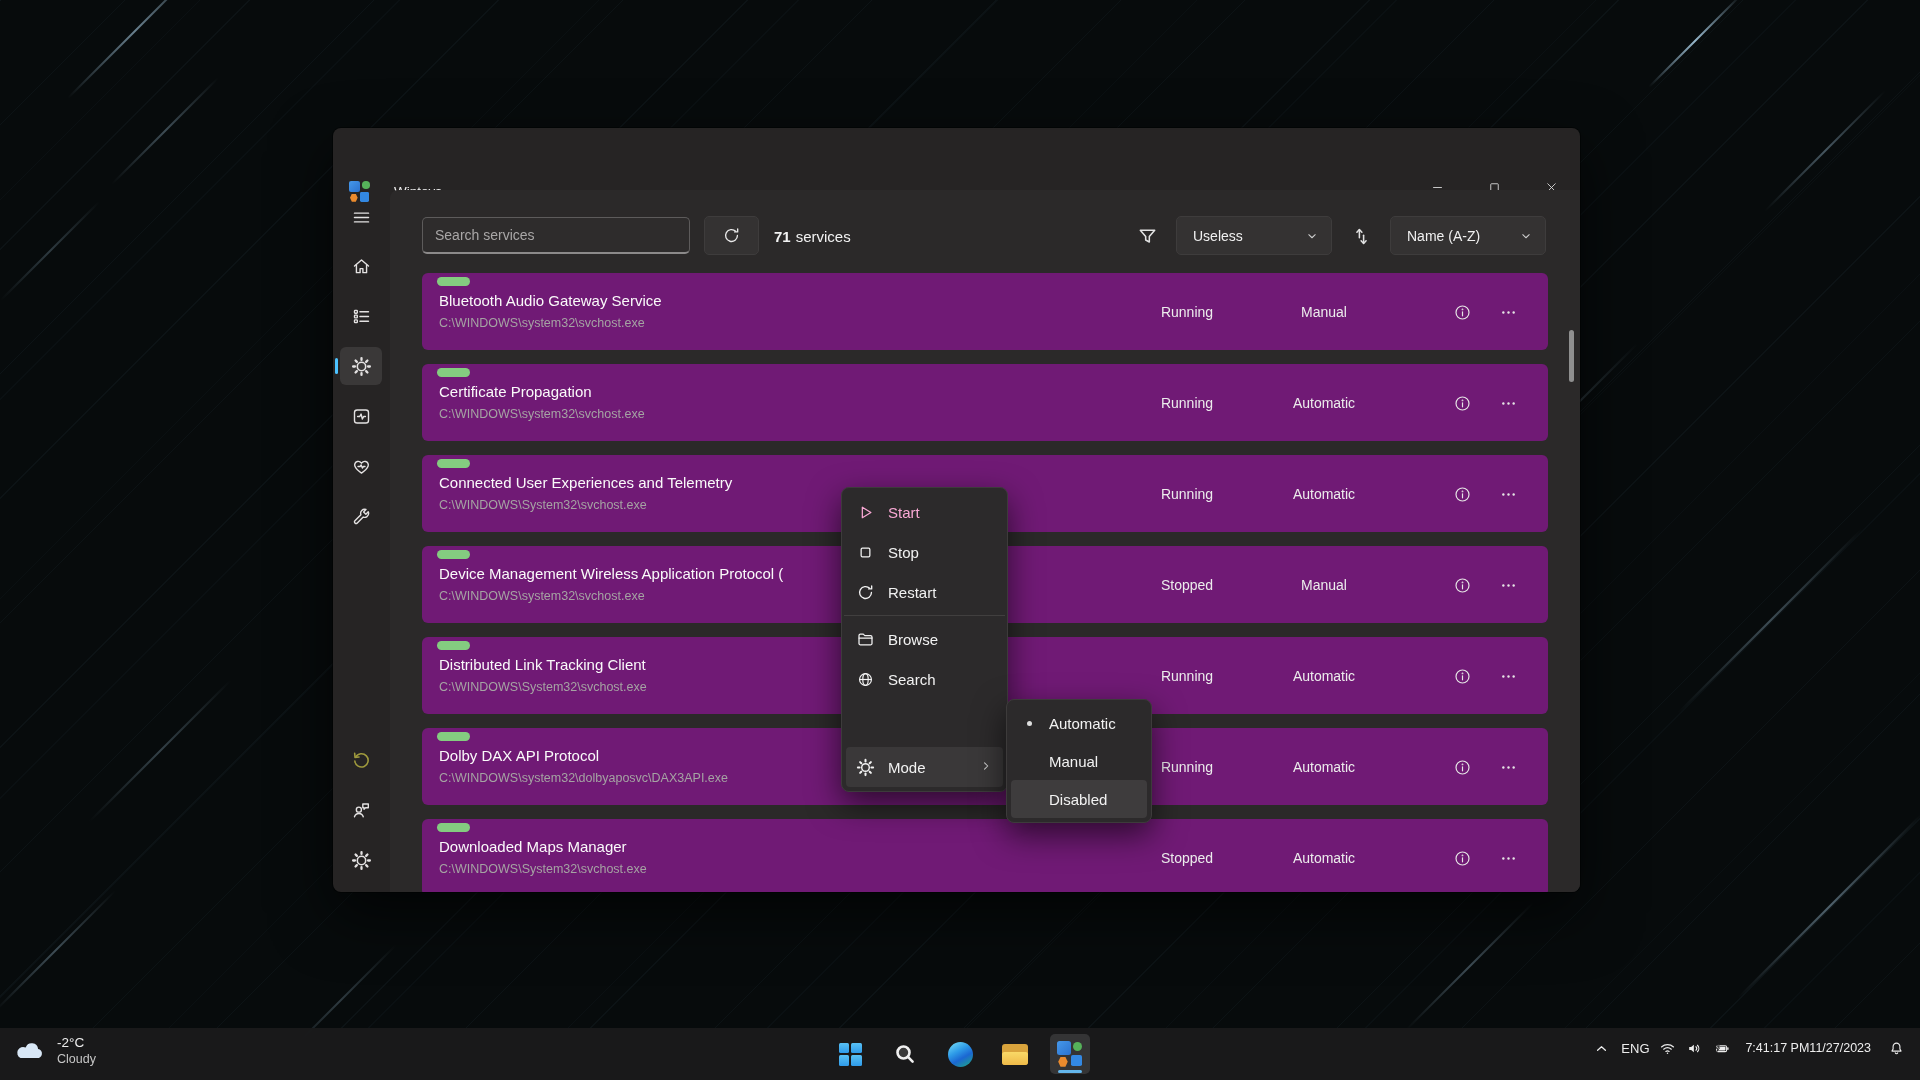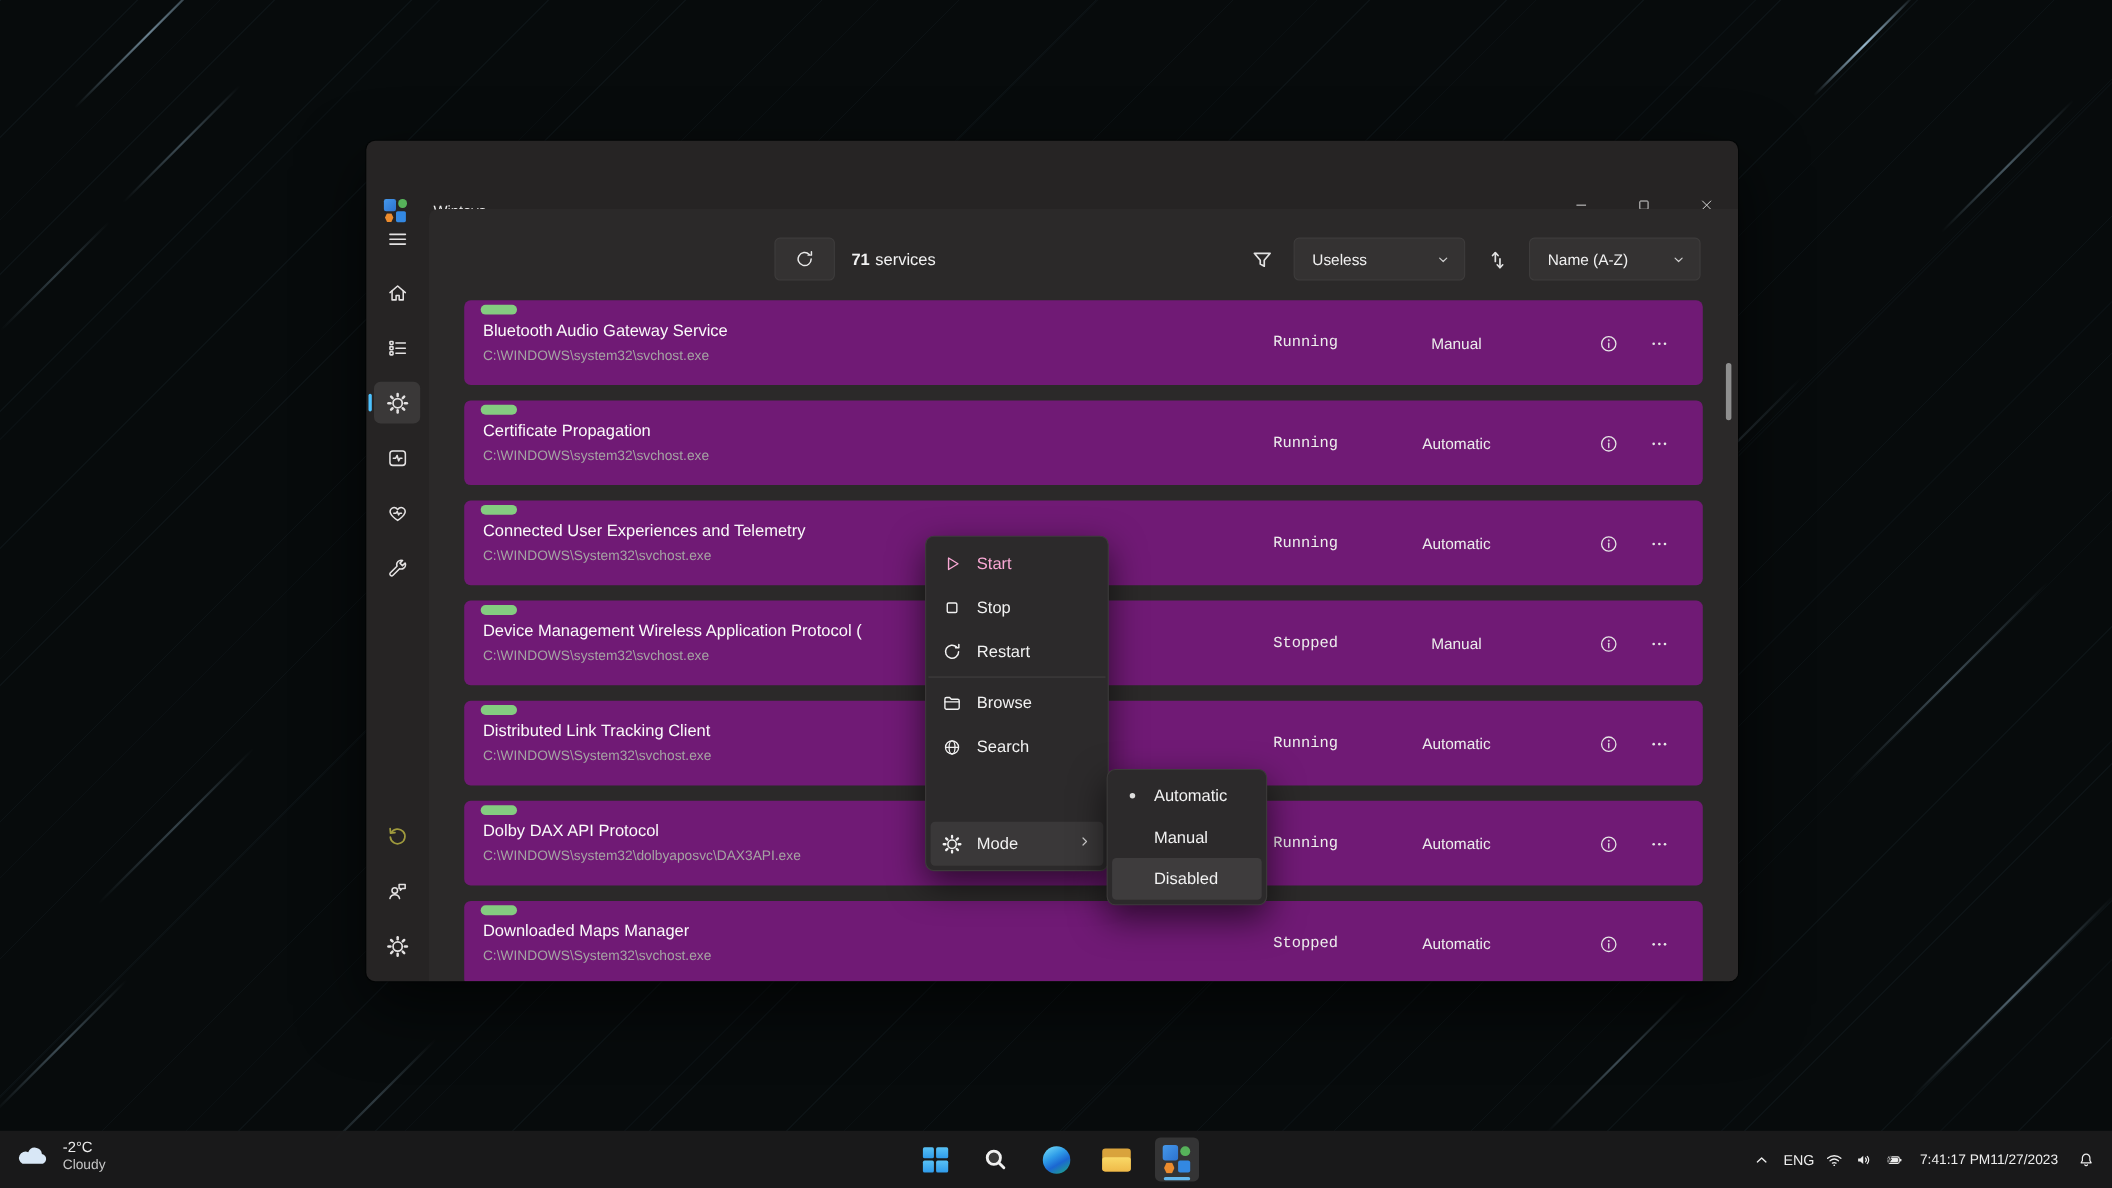--- a/index.html
+++ b/index.html
@@ -79,21 +79,21 @@
     display:flex; align-items:center; justify-content:space-between;
     padding:0 12px 0 16px; color:#f0f0f0; font-size:14px;
   }
   .dd svg { width:14px; height:14px; color:#cfcfcf; }
   
   .card { position:absolute; left:32px; width:1126px; height:77px; background:#701a75; border-radius:6px; }
   .pill { position:absolute; left:15px; top:4px; width:33px; height:9px; border-radius:5px; background:#84cc80; }
   .svc-name { position:absolute; left:17px; top:19px; font-size:15px; color:#fafafa; white-space:nowrap; }
   .svc-path { position:absolute; left:17px; top:43px; font-size:12.5px; color:#a5a3a3; white-space:nowrap; }
   .svc-status, .svc-mode { position:absolute; top:31px; transform:translateX(-50%); font-size:14px; color:#ececec; }
-  .svc-status { left:765px;font-family:Liberation Mono, monospace; } .svc-mode { left:902px; }
+  .svc-status { left:765px; } .svc-mode { left:902px; }
   .row-btn { position:absolute; top:25px; width:28px; height:28px; display:flex; align-items:center; justify-content:center; color:#e6e6e6; }
   .row-info { left:1026px; } .row-more { left:1072px; }
   .row-btn svg { width:19px; height:19px; }
   .scrollthumb { position:absolute; left:1179px; top:140px; width:5px; height:52px; background:#8f8f8f; border-radius:3px; }
   
   .ctx-menu {
     position:absolute; left:841px; top:487px; width:167px; z-index:10;
     background:#2c2a2b; border:1px solid #3d3b3b; border-radius:8px; padding:4px 0;
     box-shadow:0 12px 32px rgba(0,0,0,.6);
   }
@@ -122,21 +122,21 @@
   .tb-center { position:absolute; left:50%; top:6px; transform:translateX(-50%); display:flex; gap:15px; }
   .tb-icon { width:40px; height:40px; border-radius:5px; display:flex; align-items:center; justify-content:center; position:relative; }
   .tb-icon.active { background:#343435; }
   .tb-icon.active::after { content:""; position:absolute; bottom:1px; left:50%; transform:translateX(-50%); width:24px; height:3px; border-radius:2px; background:#63b6ec; }
   .start-icon { width:23px; height:23px; display:grid; grid-template-columns:1fr 1fr; grid-template-rows:1fr 1fr; gap:2px; }
   .start-icon span { background:linear-gradient(180deg,#58c1f5,#2f9bea); border-radius:1.5px; }
   .edge-icon { width:25px; height:25px; border-radius:50%; background:linear-gradient(150deg,#6bd4f6 8%,#2e9be8 38%,#1b67d2 62%,#1fae7e 100%); }
   .folder-icon { position:relative; width:26px; height:21px; }
   .f-back { position:absolute; inset:0; background:#d9a33c; border-radius:3px; }
   .f-front { position:absolute; left:0; right:0; bottom:0; height:13px; background:linear-gradient(#f9d967,#efba49); border-radius:2.5px 2.5px 3px 3px; }
-  .tray { position:absolute; right:8px; top:0; height:52px; display:flex; align-items:center; color:#ececec; }
+  .tray { position:absolute; right:8px; top:0; height:52px; display:flex; align-items:flex-start; color:#ececec; }
   .tray-btn { height:40px; display:flex; align-items:center; justify-content:center; border-radius:4px; }
   .tray-btn svg { width:17px; height:17px; }
   .tr-chev { width:30px; } .tr-eng { width:38px; font-size:13px; } .tr-ico { width:27px; }
   .clock { text-align:right; font-size:12.5px; line-height:16px; padding:0 9px 0 10px; color:#ededed; }
   .tr-bell { width:32px; }
 </style>
 </head>
 <body>
 
 <svg width="0" height="0" style="position:absolute">
@@ -423,20 +423,21 @@
         </svg>
       </div>
     <div class="nav-item" style="top:713px">
         <svg>
           <use href="#i-cog"></use>
         </svg>
       </div>
 
     <div class="panel">
 
+      <input class="search-input" type="text" placeholder="Search services" style="">
       <div class="tool-btn refresh-btn">
           <svg>
             <use href="#i-refresh"></use>
           </svg>
         </div>
       <div class="svc-count">
         <b>71</b><span>services</span>
       </div>
 
       <div class="flat-icon" style="left:746px;top:35px"><svg>

